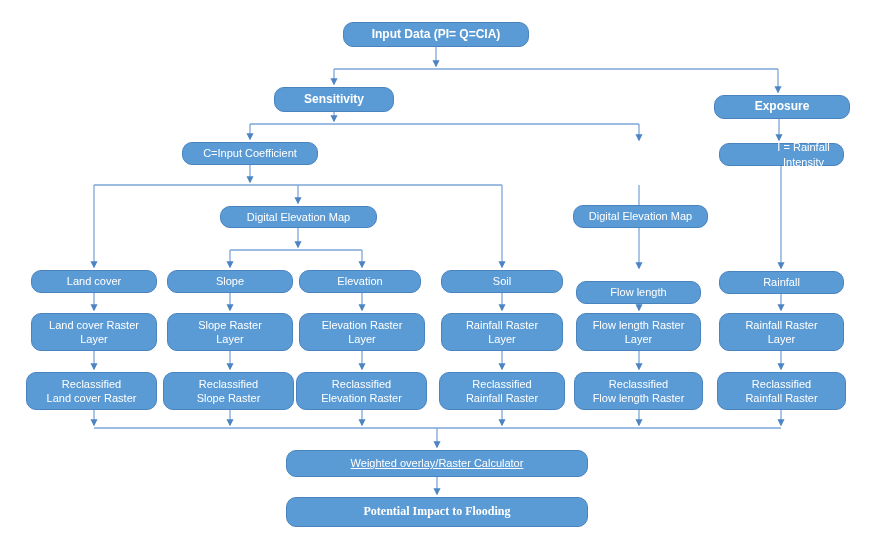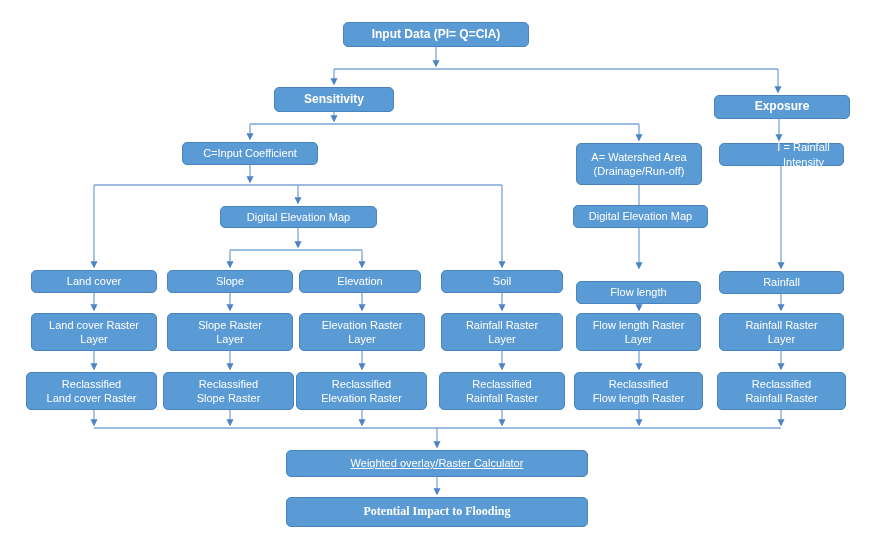--- a/index.html
+++ b/index.html
@@ -8,21 +8,21 @@
     position:relative;width:872px;height:544px;background:#ffffff;
     font-family:"Liberation Sans","DejaVu Sans",sans-serif;overflow:hidden;
   }
   #connectors{position:absolute;left:0;top:0;width:872px;height:544px;}
   .node{
     position:absolute;box-sizing:border-box;
     background:#5B9BD5;border:1px solid #4A84BF;
     color:#ffffff;font-size:11px;line-height:1.3;
     display:flex;align-items:center;justify-content:center;
     text-align:center;white-space:pre-line;
-    border-radius:5px;
+    border-radius:10px;
   }
   .node.bold{font-weight:bold;font-size:12px;}
 </style>
 </head>
 <body>
 
 <div id="stage">
 
   <svg id="connectors" viewBox="0 0 872 544" xmlns="http://www.w3.org/2000/svg">
     <defs>
@@ -82,22 +82,20 @@
   </svg>
 
   <div class="node bold" style="left:343px;top:22px;width:186px;height:25px;">Input Data (PI= Q=CIA)</div>
 
   <div class="node bold" style="left:274px;top:87px;width:120px;height:25px;">Sensitivity</div>
 
   <div class="node bold" style="left:714px;top:95px;width:136px;height:24px;">Exposure</div>
 
   <div class="node" style="left:182px;top:142px;width:136px;height:23px;">C=Input Coefficient</div>
 
-  <div class="node" style="left:576px;top:143px;width:126px;height:42px;">A= Watershed Area
-(Drainage/Run-off)</div>
 
   <div class="node" style="left:719px;top:143px;width:125px;height:23px;padding-left:44px;">I = Rainfall Intensity</div>
 
   <div class="node" style="left:220px;top:206px;width:157px;height:22px;">Digital Elevation Map</div>
 
   <div class="node" style="left:573px;top:205px;width:135px;height:23px;">Digital Elevation Map</div>
 
   <div class="node" style="left:31px;top:270px;width:126px;height:23px;">Land cover</div>
   <div class="node" style="left:167px;top:270px;width:126px;height:23px;text-align:center;">Slope</div>
   <div class="node" style="left:299px;top:270px;width:122px;height:23px;">Elevation</div>

